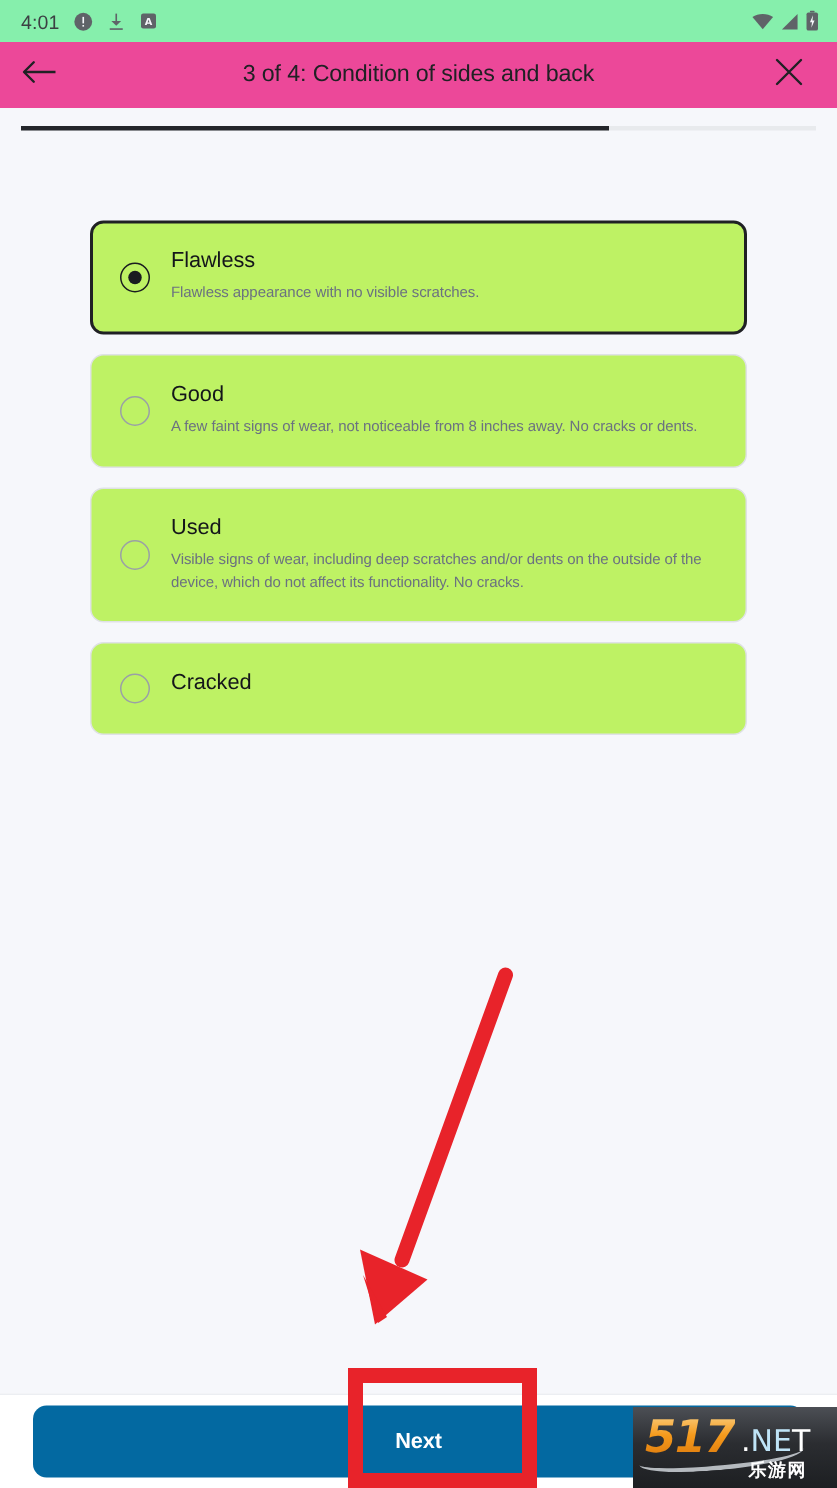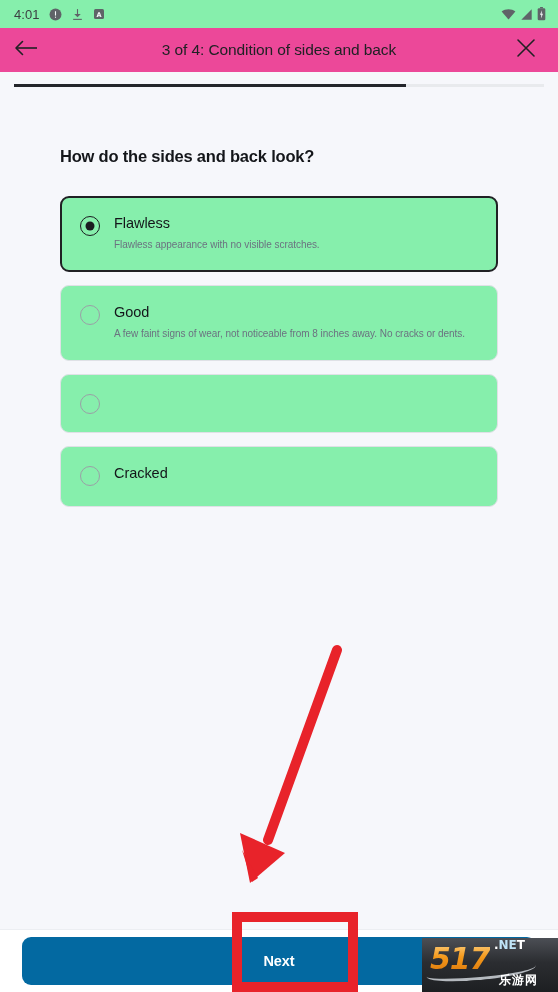--- a/index.html
+++ b/index.html
@@ -110,28 +110,29 @@
     margin-bottom: 30px;
   }
 
   #options-list {
     display: flex;
     flex-direction: column;
     gap: 13px;
   }
 
   .option-card {
-    background: #86efac;
+    background: #bef264;
     border: 1px solid #dfe1e6;
     border-radius: 9px;
     padding: 18px 16px 18px 19px;
     display: flex;
     gap: 14px;
     cursor: pointer;
     position: relative;
+    align-items: center;
   }
   .option-card.selected {
     border: 2px solid #202124;
     padding: 17px 15px 17px 18px;
   }
 
   .radio {
     width: 20px;
     height: 20px;
     min-width: 20px;
@@ -243,23 +244,23 @@
     font-family: "DejaVu Sans", sans-serif;
     background: linear-gradient(180deg, #fbd38a 0%, #f59a1c 45%, #d8740a 100%);
     -webkit-background-clip: text;
     background-clip: text;
     color: transparent;
     letter-spacing: -1px;
   }
   #wm-net {
     position: absolute;
     left: 72px;
-    top: 0;
-    font-size: 12px;
-    font-weight: bold;
+    top: 10px;
+    font-size: 20px;
+    font-weight: normal;
     font-family: "DejaVu Sans", sans-serif;
     color: #bfe4f7;
   }
   #wm-net .dot { color: #ffffff; }
   #wm-net .t { color: #ffffff; }
   #wm-cn {
     position: absolute;
     right: 20px;
     bottom: 3px;
     font-size: 12px;
@@ -345,21 +346,20 @@
       </svg>
     </span>
   </div>
 </div>
 
 <div id="progress-track">
   <div id="progress-fill" style="width: 74%;"></div>
 </div>
 
 <div id="content">
-  <div id="question-heading">How do the sides and back look?</div>
 
   <div id="options-list">
 
     <div class="option-card selected">
       <div class="radio"></div>
       <div class="option-text">
         <div class="option-title">Flawless</div>
         <div class="option-desc">Flawless appearance with no visible scratches.</div>
       </div>
     </div>
@@ -367,20 +367,24 @@
     <div class="option-card">
       <div class="radio"></div>
       <div class="option-text">
         <div class="option-title">Good</div>
         <div class="option-desc">A few faint signs of wear, not noticeable from 8 inches away. No cracks or dents.</div>
       </div>
     </div>
 
     <div class="option-card">
       <div class="radio"></div>
+      <div class="option-text">
+        <div class="option-title">Used</div>
+        <div class="option-desc">Visible signs of wear, including deep scratches and/or dents on the outside of the device, which do not affect its functionality. No cracks.</div>
+      </div>
     </div>
 
     <div class="option-card">
       <div class="radio"></div>
       <div class="option-text">
         <div class="option-title">Cracked</div>
       </div>
     </div>
 
   </div>

